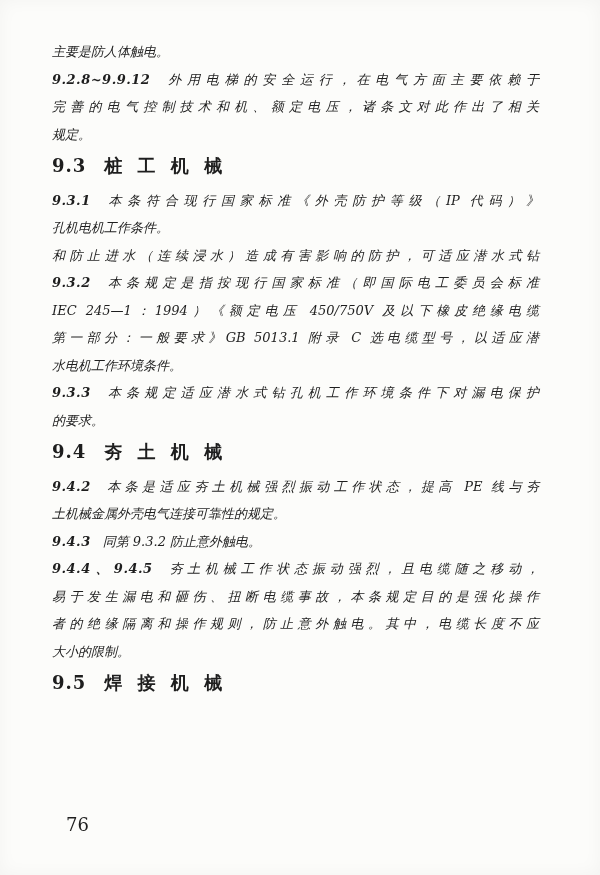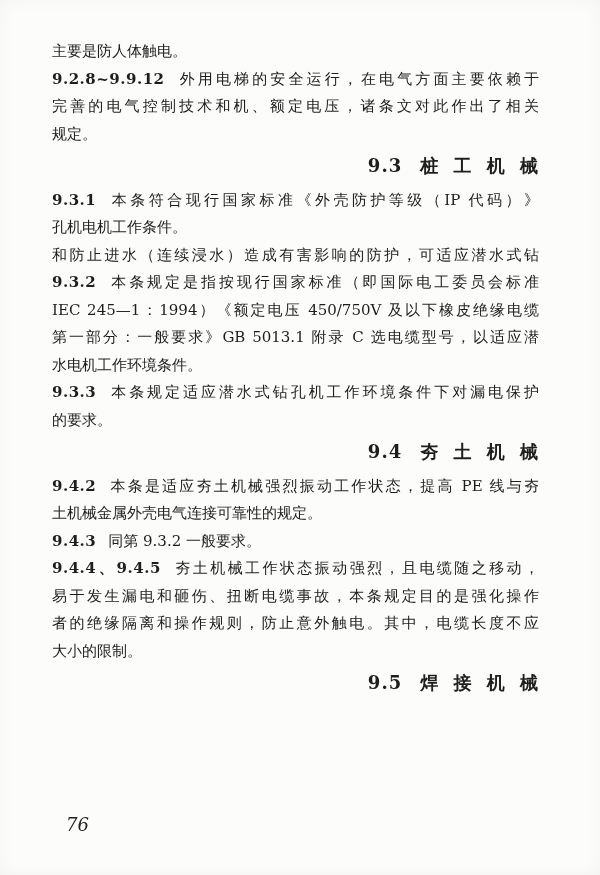--- a/index.html
+++ b/index.html
@@ -19,49 +19,49 @@
     overflow: hidden;
   }
   .content {
     position: absolute;
     left: 52px;
     top: 38px;
     width: 487px;
   }
   .para { margin: 0; }
   .line {
-    font-size: 15px;
+    font-size: 13px;
     line-height: 27.5px;
     text-align: justify;
     text-align-last: justify;
     word-break: break-all;
+    font-style: italic;
   }
   .line.last {
     text-align-last: left;
   }
   .clause-num {
     font-weight: 700;
     margin-right: 12px;
     letter-spacing: 0.5px;
     white-space: nowrap;
   }
   .heading {
-    text-align: right;
+    text-align: left;
     font-weight: 700;
     font-size: 18px;
     line-height: 27.5px;
     margin: 4px 0 7px 0;
   }
   .h-num { margin-right: 18px; letter-spacing: 1px; }
   .h-title { word-spacing: 7px; letter-spacing: 1px; }
   .page-number {
     position: absolute;
     left: 66px;
     top: 814px;
-    font-style: italic;
     font-size: 18px;
     line-height: 22px;
     color: #1e1e1e;
   }
 </style>
 </head>
 <body>
 
 <div class="page">
   <div class="content">
@@ -88,21 +88,21 @@
       <div class="para">
         <div class="line"><b class="clause-num">9.3.3</b><span>本条规定适应潜水式钻孔机工作环境条件下对漏电保护</span></div>
         <div class="line last">的要求。</div>
       </div>
       <div class="heading"><span class="h-num">9.4</span><span class="h-title">夯 土 机 械</span></div>
       <div class="para">
         <div class="line"><b class="clause-num">9.4.2</b><span>本条是适应夯土机械强烈振动工作状态，提高 PE 线与夯</span></div>
         <div class="line last">土机械金属外壳电气连接可靠性的规定。</div>
       </div>
       <div class="para">
-        <div class="line last"><b class="clause-num">9.4.3</b><span>同第 9.3.2 一般要求。</span></div>
+        <div class="line last"><b class="clause-num">9.4.3</b><span>同第 9.3.2 防止意外触电。</span></div>
       </div>
       <div class="para">
         <div class="line"><b class="clause-num">9.4.4、9.4.5</b><span>夯土机械工作状态振动强烈，且电缆随之移动，</span></div>
         <div class="line">易于发生漏电和砸伤、扭断电缆事故，本条规定目的是强化操作</div>
         <div class="line">者的绝缘隔离和操作规则，防止意外触电。其中，电缆长度不应</div>
         <div class="line last">大小的限制。</div>
       </div>
       <div class="heading"><span class="h-num">9.5</span><span class="h-title">焊 接 机 械</span></div>
     </div>
   <div class="page-number">76</div>

